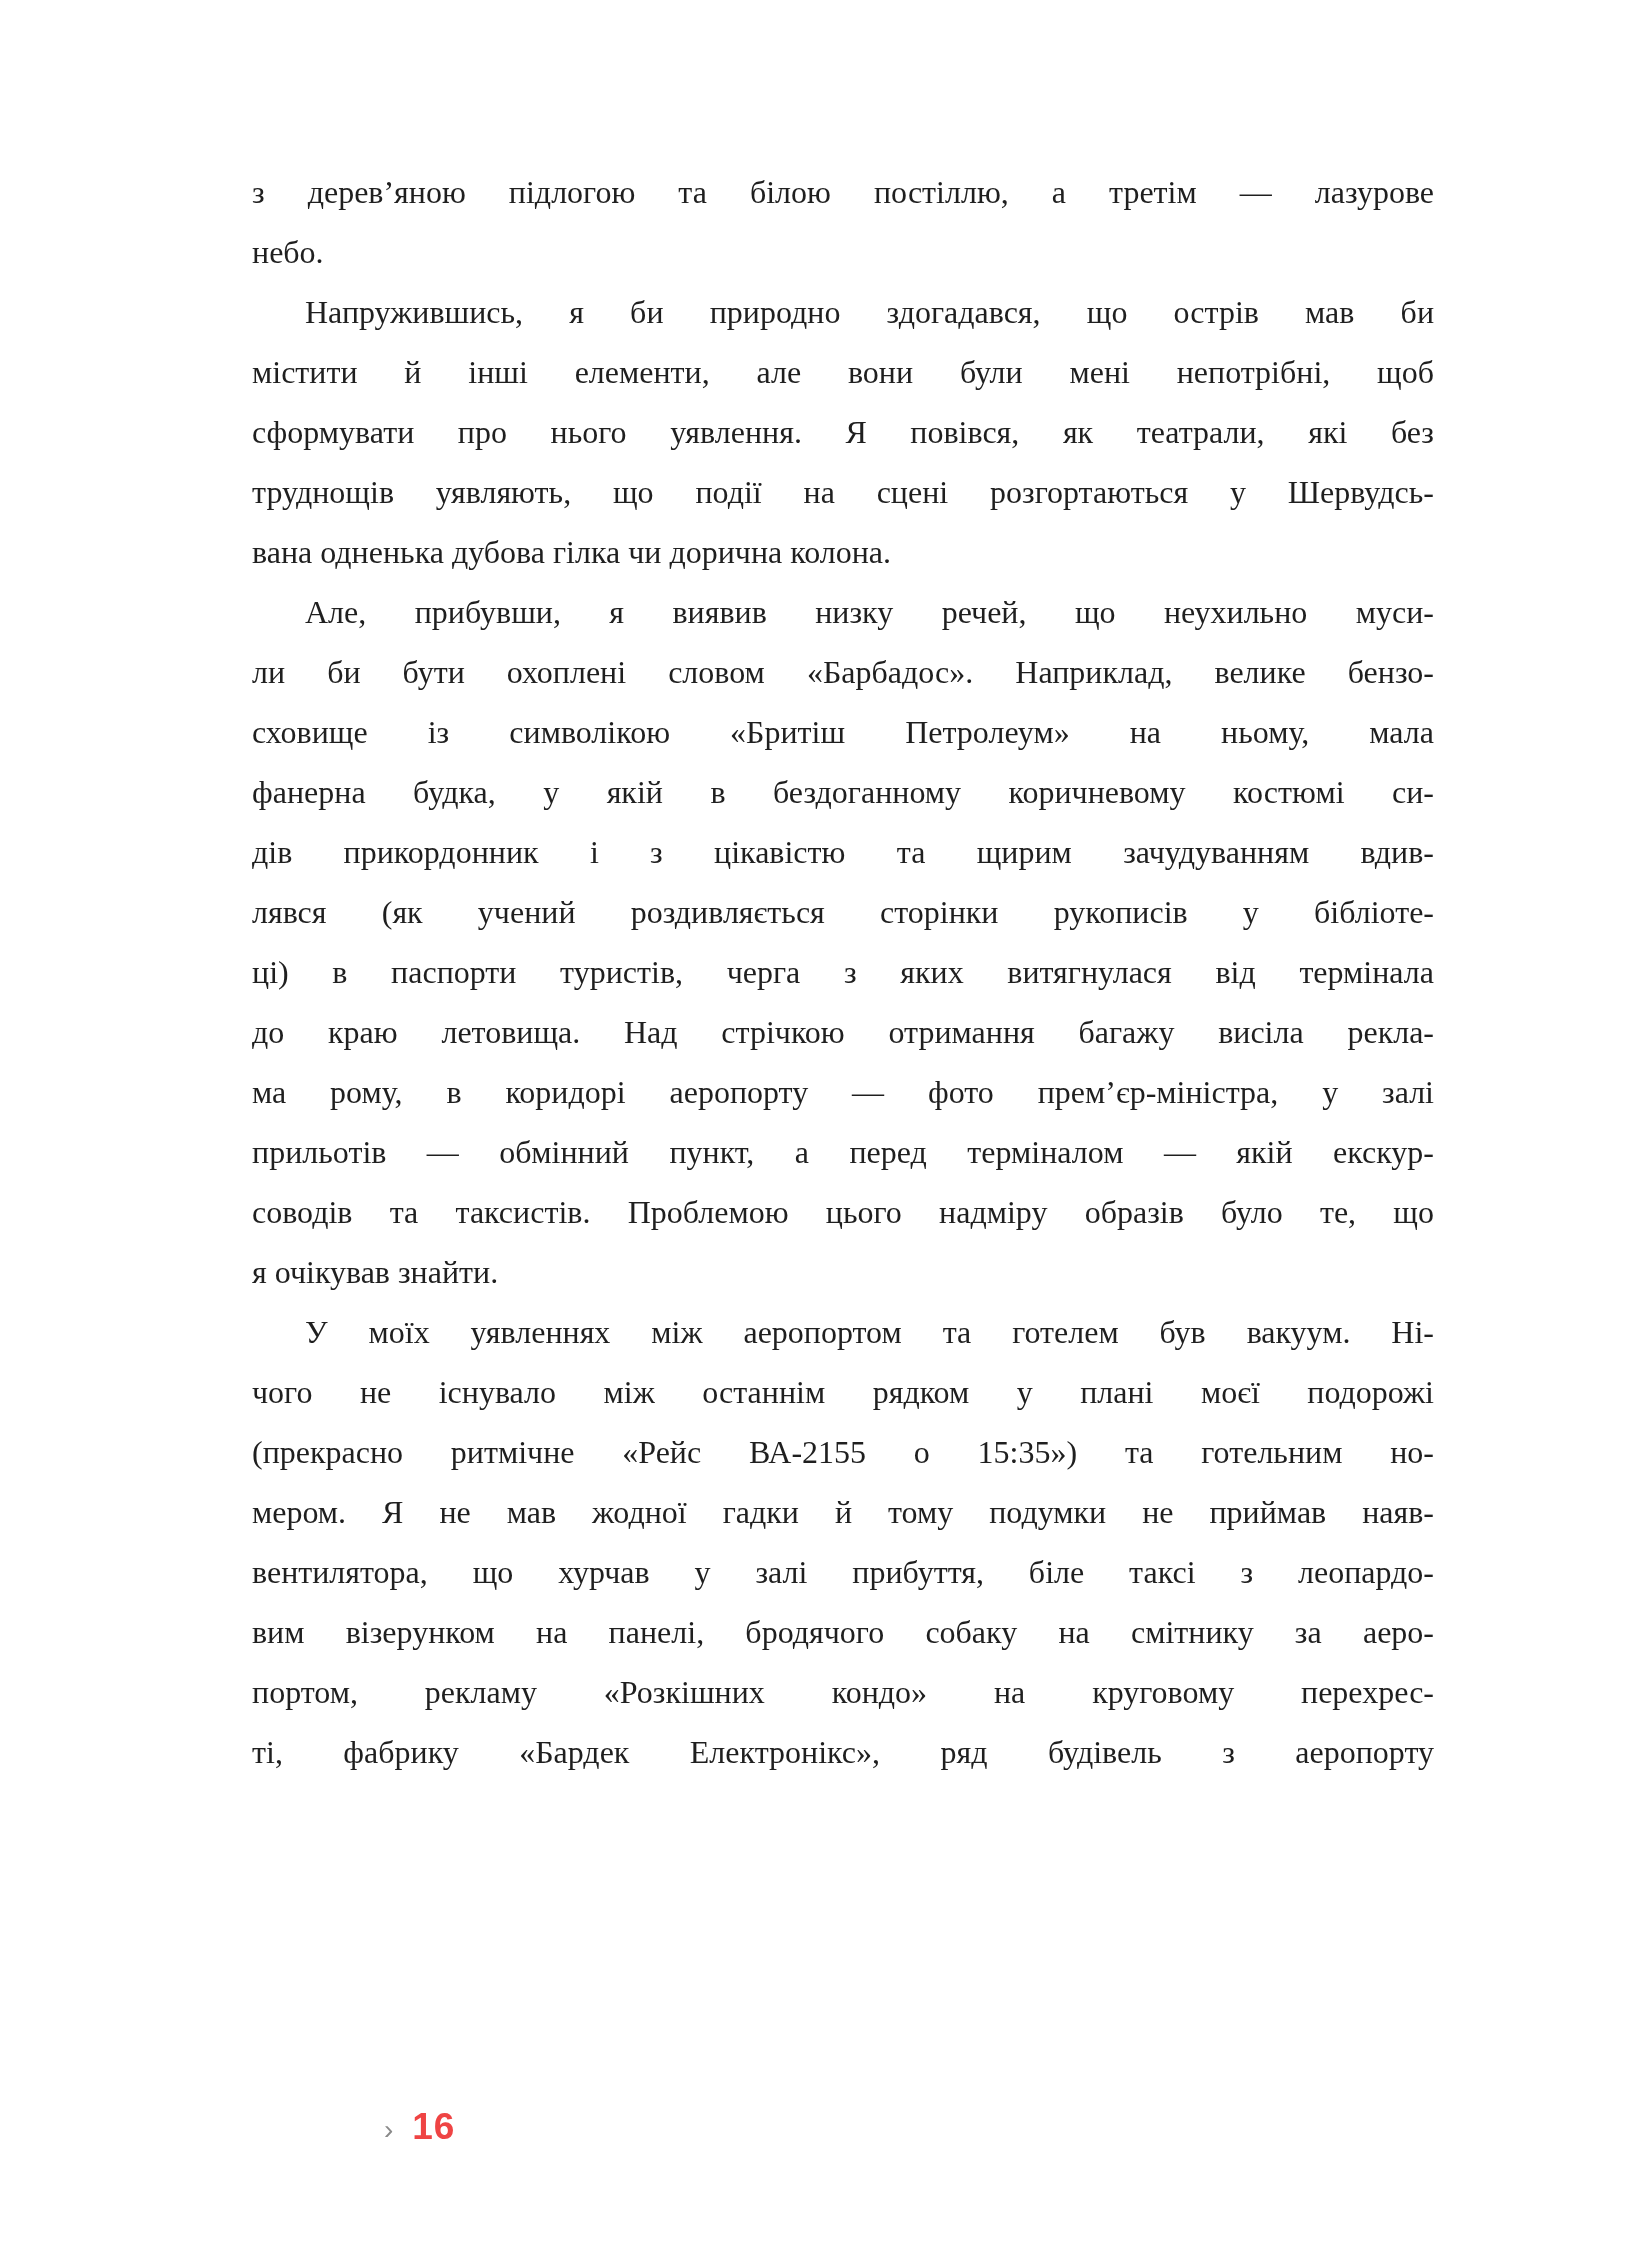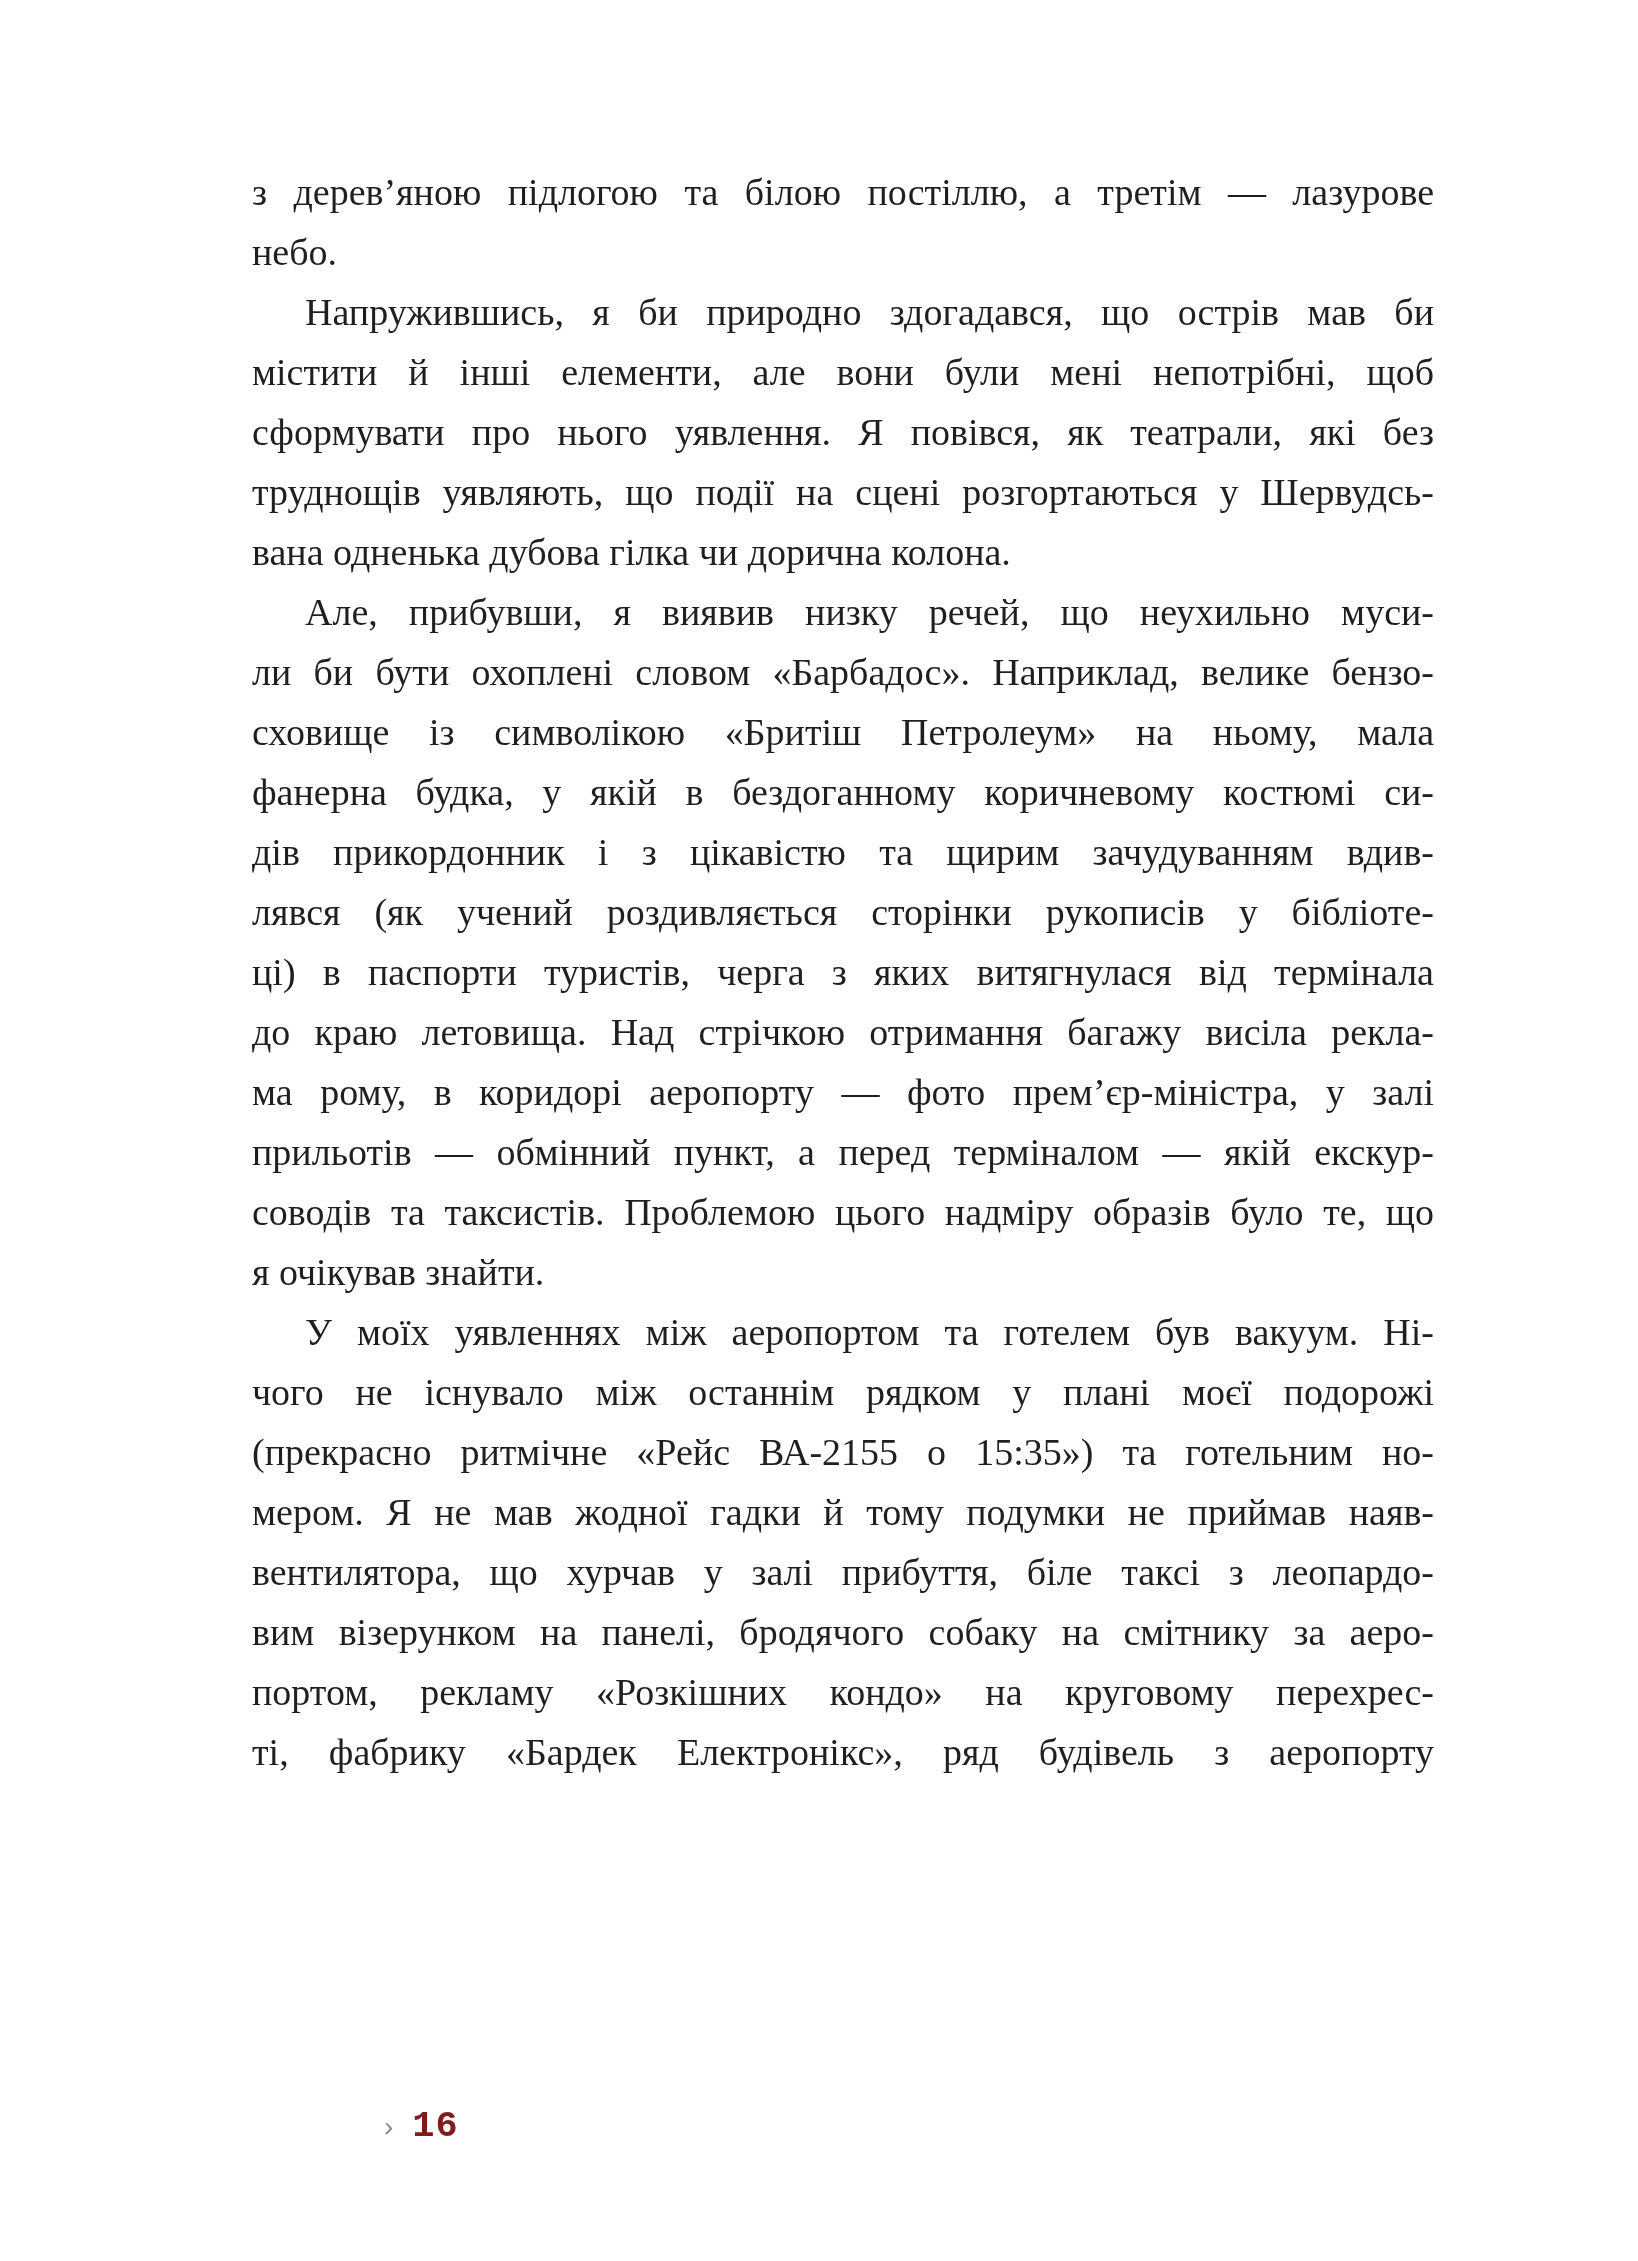--- a/index.html
+++ b/index.html
@@ -15,21 +15,21 @@
     overflow: hidden;
   }
   .text-block {
     position: absolute;
     left: 252px;
     top: 162px;
     width: 1182px;
   }
   .line {
     font-family: "Liberation Serif", "DejaVu Serif", serif;
-    font-size: 38px;
+    font-size: 32px;
     line-height: 60px;
     height: 60px;
     color: #1f1f1f;
     text-align: justify;
     text-align-last: justify;
     text-justify: inter-word;
     white-space: normal;
   }
   .line.noju {
     text-align-last: left;
@@ -46,25 +46,25 @@
     gap: 19px;
   }
   .footer-marker {
     font-family: "Liberation Sans", sans-serif;
     font-size: 28px;
     line-height: 41px;
     font-weight: 400;
     color: #8a8a8a;
   }
   .footer-number {
-    font-family: Liberation Mono, monospace;
+    font-family: Liberation Sans, sans-serif;
     font-size: 37px;
     line-height: 41px;
     font-weight: 700;
-    color: #7f1d1d;
+    color: #ef4444;
     letter-spacing: 0.9px;
   }
 </style>
 </head>
 <body>
 
 <div class="page">
 
   <div class="text-block">
 

